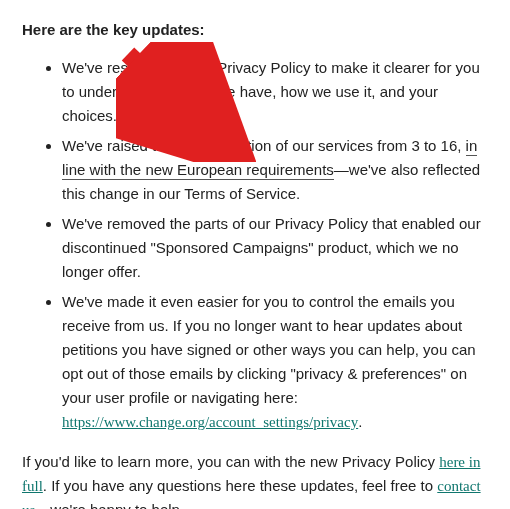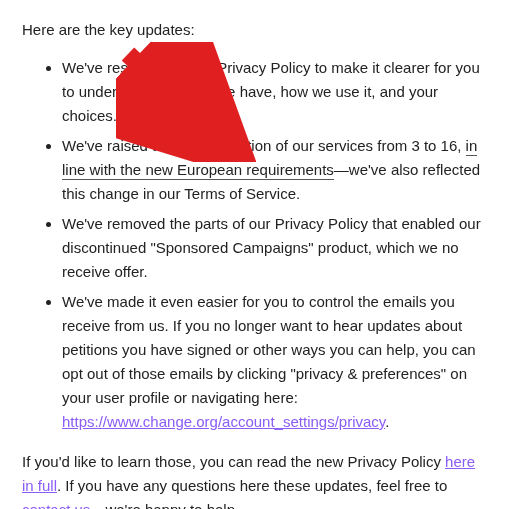--- a/index.html
+++ b/index.html
@@ -8,35 +8,37 @@
     line-height: 1.6;
     color: #222;
     margin: 0;
     padding: 18px 22px;
     width: 510px;
     box-sizing: border-box;
     position: relative;
   }
   .intro {
     margin: 0 0 14px 0;
+    font-weight: bold;
   }
   ul.bullets {
     margin: 0 0 16px 0;
     padding-left: 40px;
   }
   ul.bullets li {
     margin: 0 0 6px 0;
   }
   .underline {
     border-bottom: 1px solid #555;
     padding-bottom: 1px;
   }
   a.link {
-    color: #8b5cf6;
+    color: #0f766e;
     text-decoration: underline;
+    font-family: Liberation Serif, serif;
   }
   .outro {
     margin: 0;
   }
   
   .arrow {
     position: absolute;
     left: 116px;
     top: 42px;
     width: 140px;
@@ -47,28 +49,28 @@
 </head>
 <body>
 
 <p class="intro">Here are the key updates:</p>
 
 <ul class="bullets">
   <li>We've restructured our Privacy Policy to make it clearer for you to understand the data we have, how we use it, and your choices.</li>
   <li>
     <span>We've raised the age restriction of our services from 3 to 16, </span><span class="underline">in line with the new European requirements</span><span>—we've also reflected this change in our Terms of Service.</span>
   </li>
-  <li>We've removed the parts of our Privacy Policy that enabled our discontinued "Sponsored Campaigns" product, which we no receive offer.</li>
+  <li>We've removed the parts of our Privacy Policy that enabled our discontinued "Sponsored Campaigns" product, which we no longer offer.</li>
   <li>
     <span>We've made it even easier for you to control the emails you receive from us. If you no longer want to hear updates about petitions you have signed or other ways you can help, you can opt out of those emails by clicking "privacy &amp; preferences" on your user profile or navigating here: </span><a class="link">https://www.change.org/account_settings/privacy</a><span>.</span>
   </li>
 </ul>
 
 <p class="outro">
-  <span>If you'd like to learn those, you can read the new Privacy Policy </span><a class="link">here in full</a><span>. If you have any questions here these updates, feel free to </span><a class="link">contact us</a><span>—we're happy to help.</span>
+  <span>If you'd like to learn more, you can with the new Privacy Policy </span><a class="link">here in full</a><span>. If you have any questions here these updates, feel free to </span><a class="link">contact us</a><span>—we're happy to help.</span>
 </p>
 
 <svg class="arrow" viewBox="0 0 140 120">
   <defs>
     <marker id="ah" markerWidth="10" markerHeight="10" refX="6" refY="5" orient="auto">
       <path d="M0,0 L10,5 L0,10 Z" fill="#e02020"></path>
     </marker>
   </defs>
   <line x1="12" y1="12" x2="96" y2="92" stroke="#e02020" stroke-width="18" marker-end="url(#ah)"></line>
 </svg>

